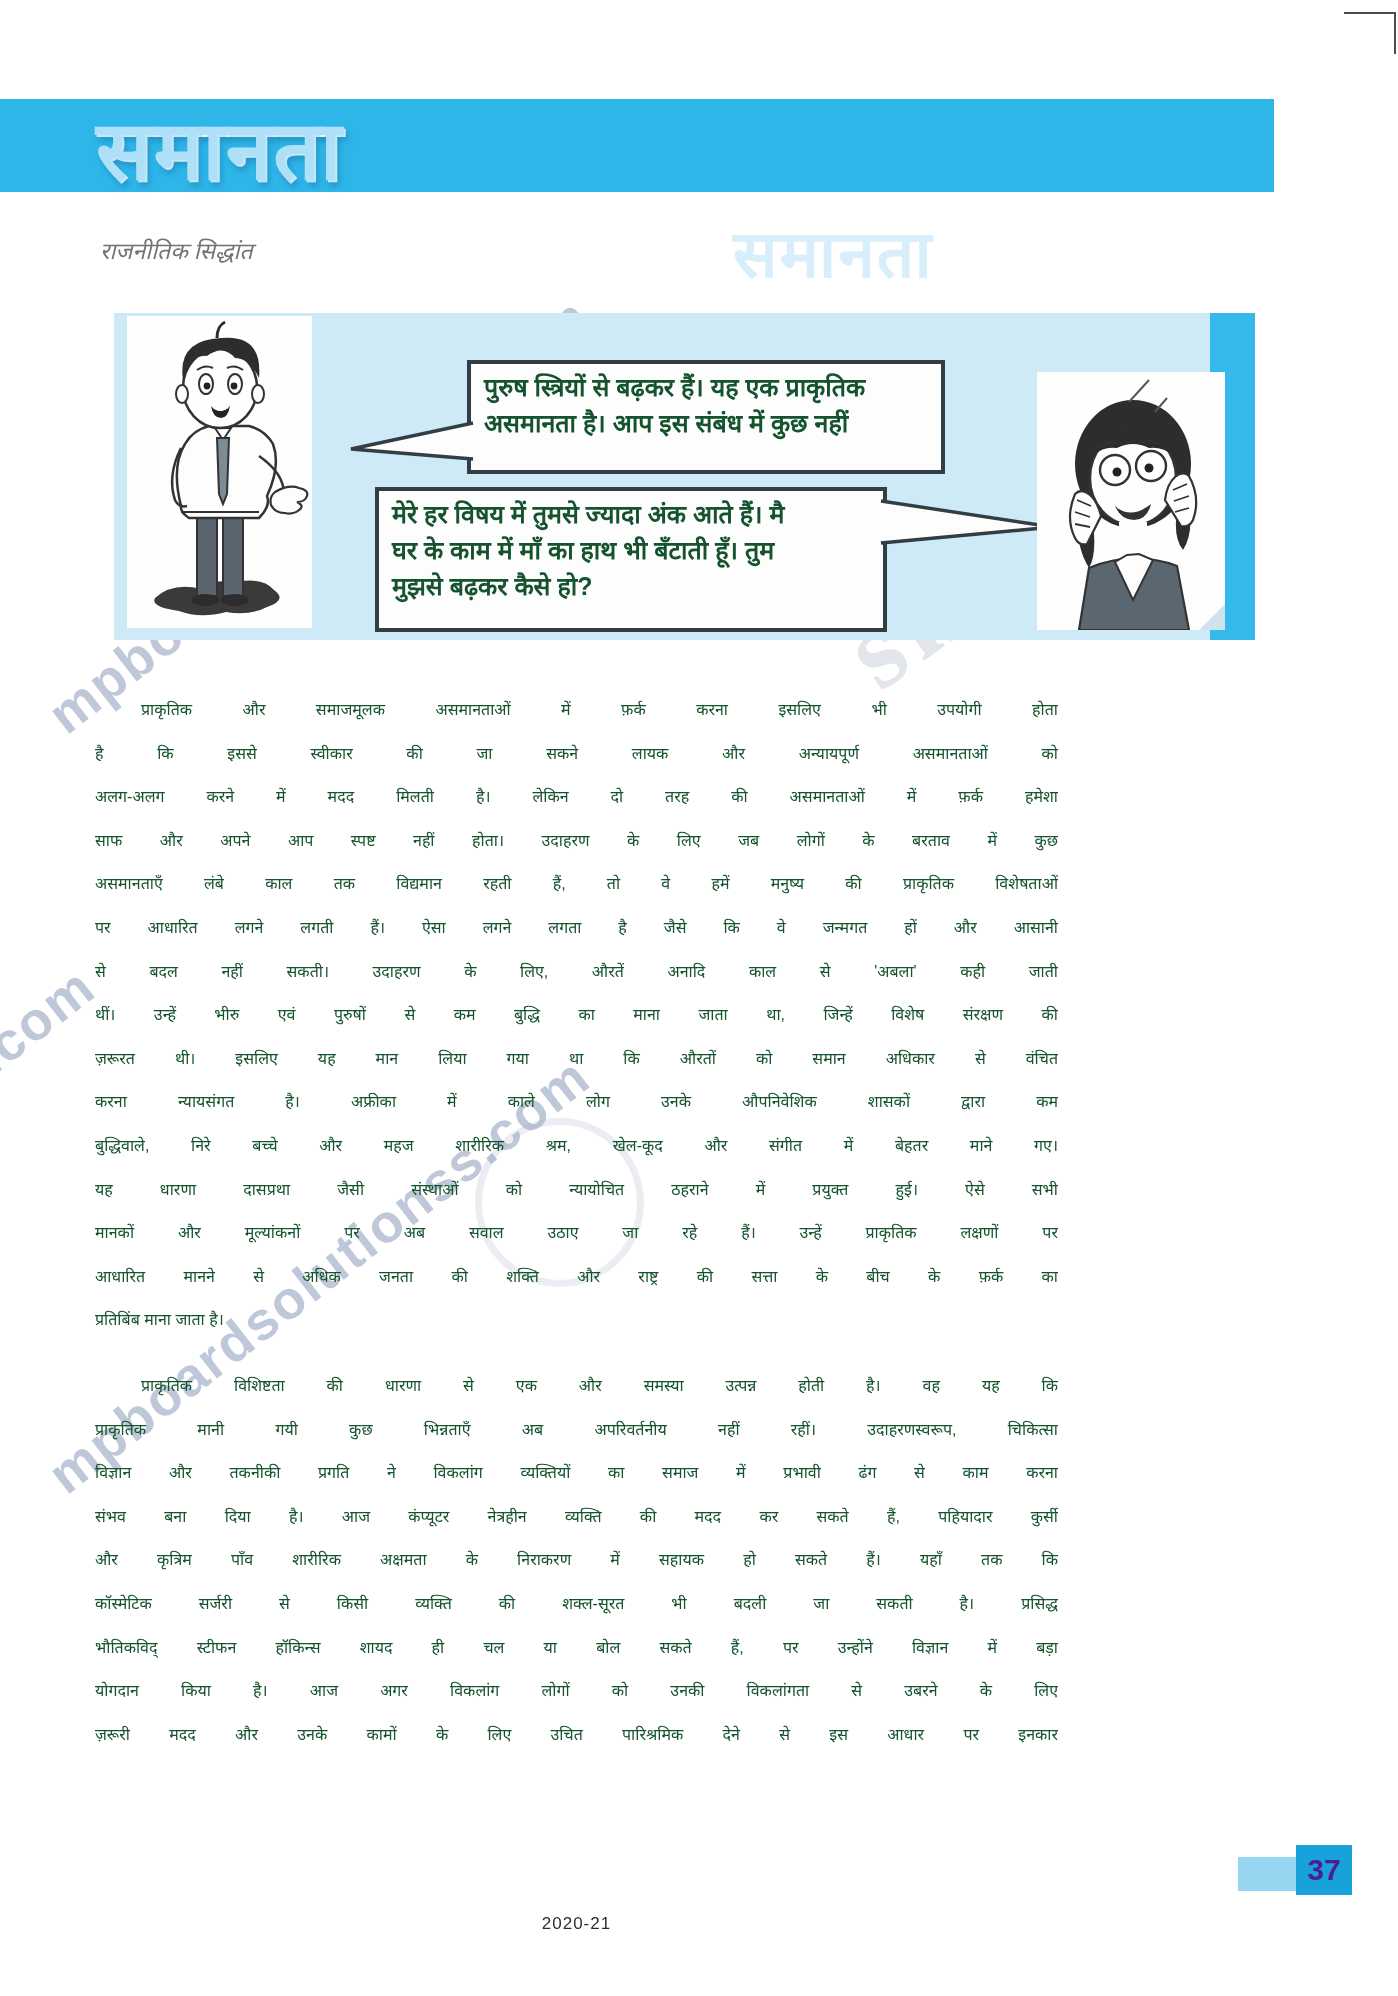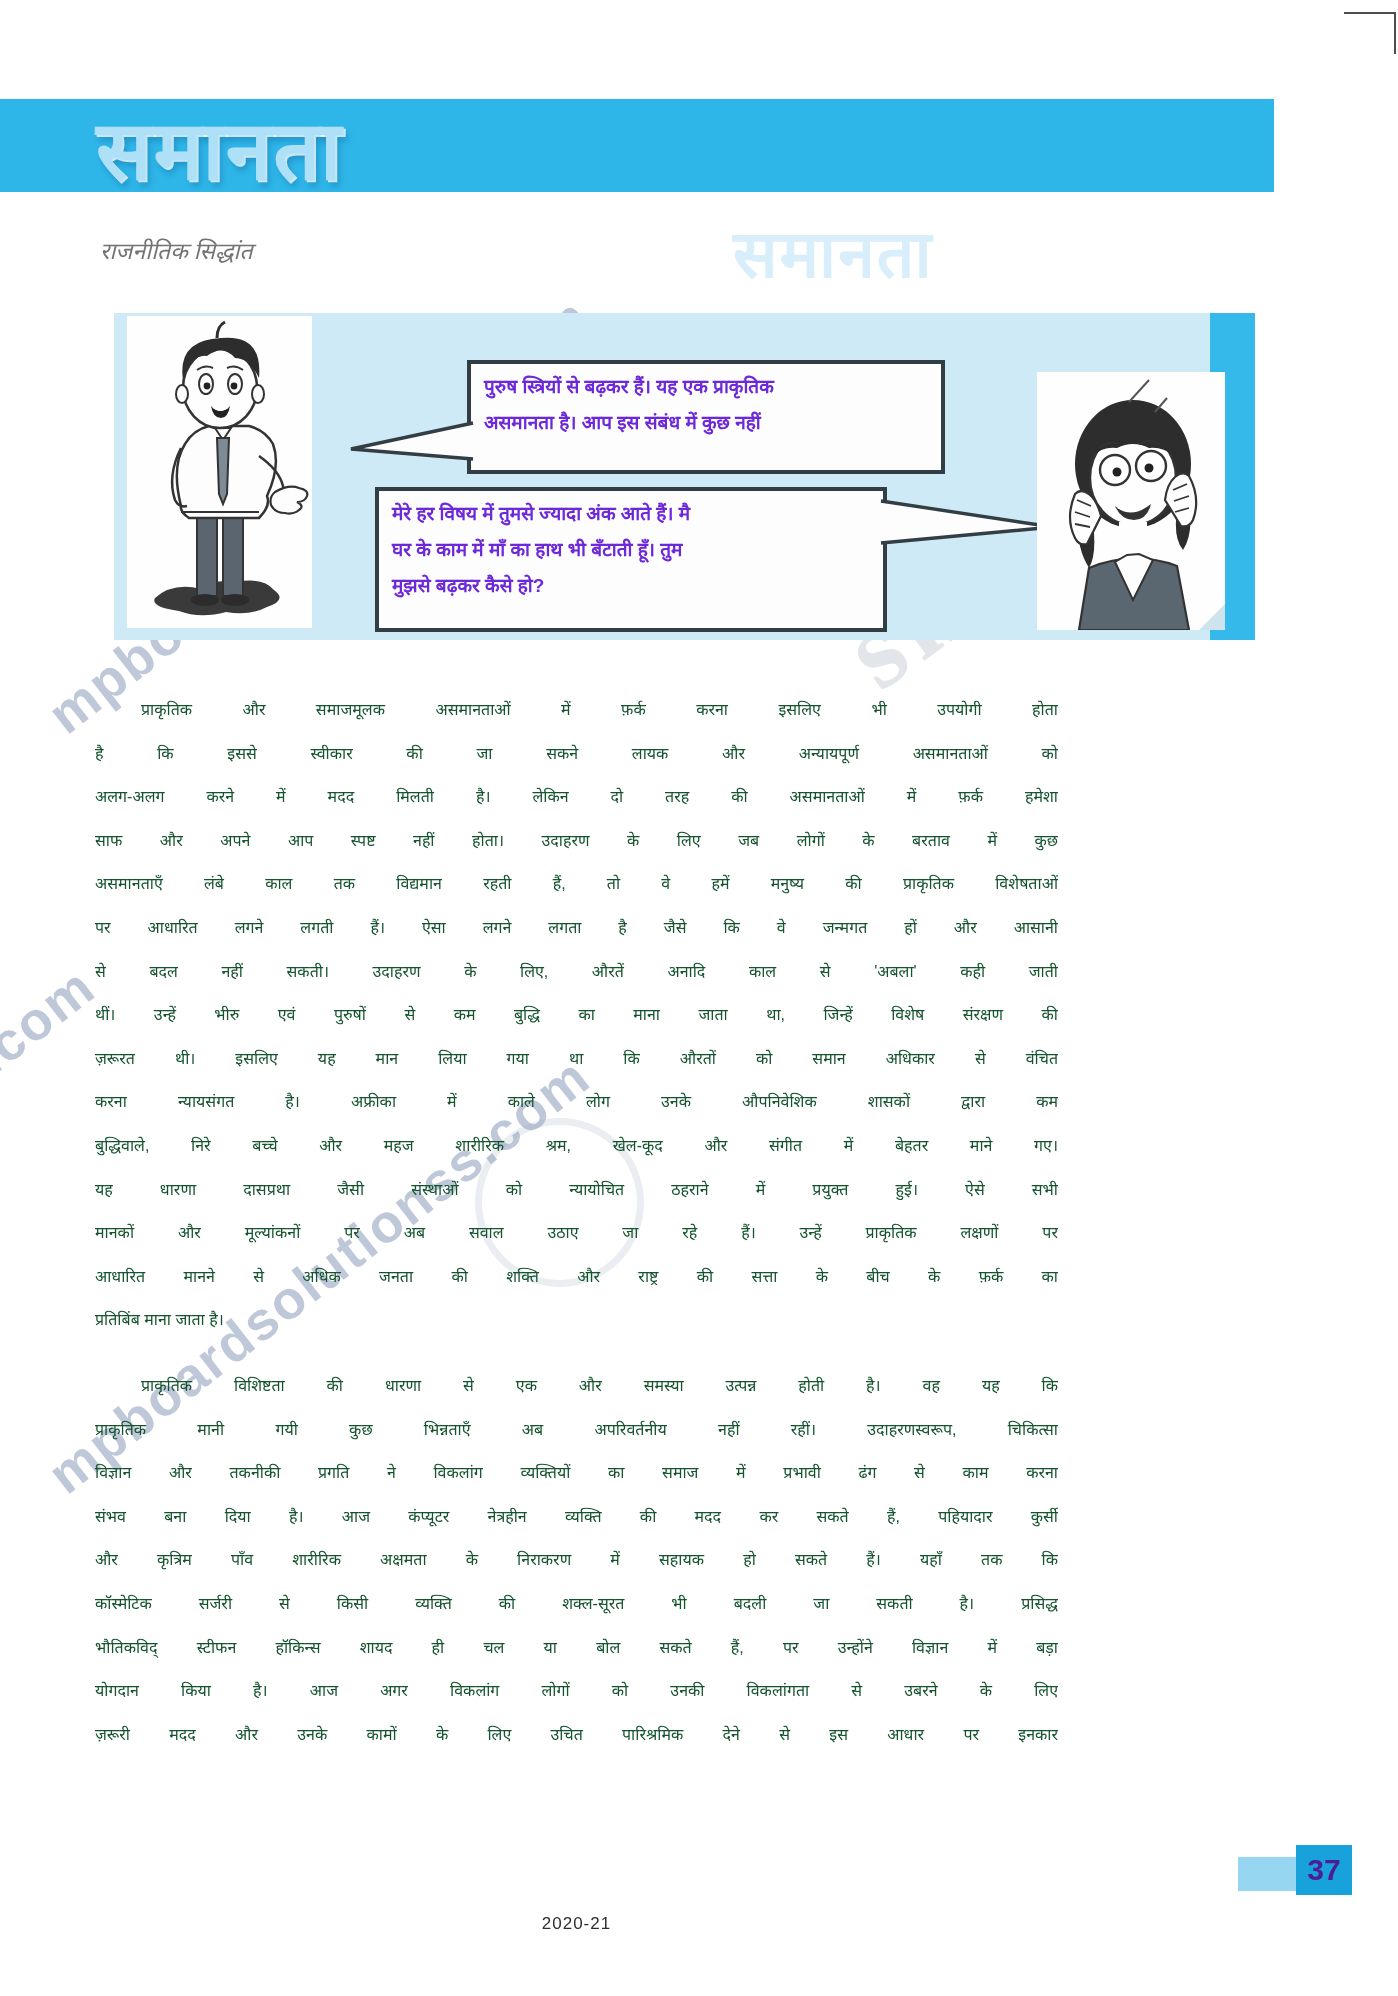--- a/index.html
+++ b/index.html
@@ -24,21 +24,21 @@
   .stripe{position:absolute;left:1096px;top:0;width:45px;height:327px;background:var(--stripe);}
   .figure-box{position:absolute;background:#fefefe;}
   .boy-box{left:13px;top:3px;width:185px;height:312px;}
   .girl-box{left:923px;top:59px;width:188px;height:258px;}
   .curl{position:absolute;right:0;bottom:0;width:0;height:0;
     border-left:26px solid transparent;border-bottom:26px solid #cfe3ee;}
   .bubble{position:absolute;background:#fdfdfd;border:4px solid var(--bubbleborder);
     box-sizing:border-box;padding:5px 13px;overflow:hidden;}
   .bubble1{left:353px;top:47px;width:478px;height:114px;}
   .bubble2{left:261px;top:174px;width:512px;height:145px;}
-  .bline{white-space:nowrap;font-size:19px;line-height:36px;font-weight:700;color:#6d28d9;}
+  .bline{white-space:nowrap;font-size:25px;line-height:36px;font-weight:700;color:#14532d;}
   .tail{position:absolute;}
   .tail1{left:233px;top:106px;width:128px;height:48px;}
   .tail2{left:763px;top:182px;width:182px;height:56px;}
   
   .para{position:absolute;left:95px;width:963px;font-size:16px;color:#14532d;}
   .para1{top:688px;}
   .para2{top:1364px;}
   .line{height:43.6px;line-height:43.6px;text-align:justify;text-align-last:justify;overflow:hidden;}
   .para .line:last-child{text-align-last:left;}
   .para.continued .line:last-child{text-align-last:justify;}

